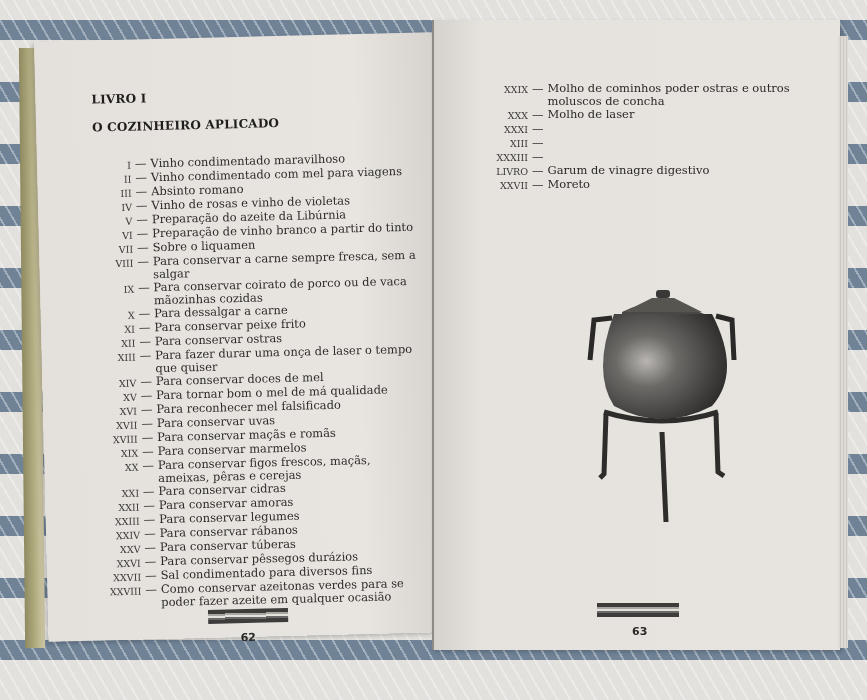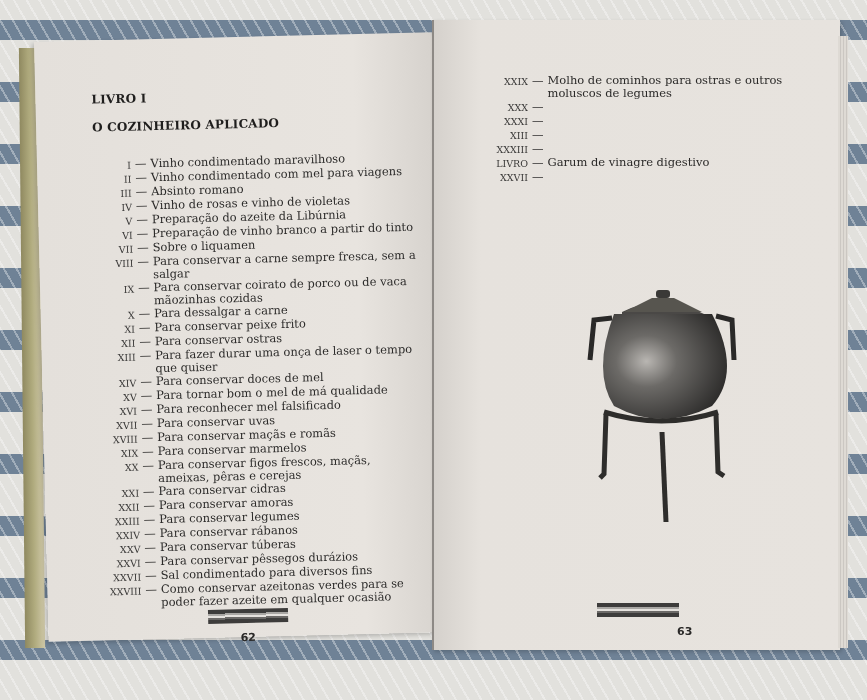--- a/index.html
+++ b/index.html
@@ -58,21 +58,21 @@
     .toc { position: absolute; font-size: 11.5px; line-height: 13px; }
     .toc-row { display: flex; align-items: flex-start; }
     .toc-num {
       flex: 0 0 auto; text-align: right; font-size: 9.5px; color: #3a3938;
       font-family: "DejaVu Serif", serif; padding-top: 1px;
     }
     .toc-dash { flex: 0 0 auto; padding: 0 4px; }
     .toc-text { flex: 1 1 auto; }
     .left-toc { left: 50px; top: 118px; width: 330px; }
     .left-toc .toc-num { width: 44px; }
-    .right-toc { left: 50px; top: 54px; width: 340px; }
+    .right-toc { left: 50px; top: 62px; width: 340px; }
     .right-toc .toc-num { width: 46px; }
     .ornament {
       position: absolute; height: 14px;
       background:
         linear-gradient(180deg, #3d3c3b 0 4px, #a9a7a4 4px 6px, #e5e2de 6px 8px, #6b6967 8px 10px, #3d3c3b 10px 14px);
     }
     .page-number {
       position: absolute; font-family: "DejaVu Sans", sans-serif;
       font-weight: bold; font-size: 11px; color: #2a2928;
     }
@@ -234,25 +234,26 @@
 
   <div class="ornament" style="left:160px; top:572px; width:80px;"></div>
   <div class="page-number" style="left:192px; top:594px;">62</div>
 </div>
 
 <div class="page page-right">
   <div class="toc right-toc">
     <div class="toc-row">
         <span class="toc-num">XXIX</span>
         <span class="toc-dash">—</span>
-        <span class="toc-text">Molho de cominhos para ostras e outros moluscos de legumes</span>
+        <span class="toc-text">Molho de cominhos poder ostras e outros moluscos de concha</span>
       </div>
     <div class="toc-row">
         <span class="toc-num">XXX</span>
         <span class="toc-dash">—</span>
+        <span class="toc-text">Molho de laser</span>
       </div>
     <div class="toc-row">
         <span class="toc-num">XXXI</span>
         <span class="toc-dash">—</span>
       </div>
     <div class="toc-row">
         <span class="toc-num">XIII</span>
         <span class="toc-dash">—</span>
       </div>
     <div class="toc-row">
@@ -260,20 +261,21 @@
         <span class="toc-dash">—</span>
       </div>
     <div class="toc-row">
         <span class="toc-num">LIVRO</span>
         <span class="toc-dash">—</span>
         <span class="toc-text">Garum de vinagre digestivo</span>
       </div>
     <div class="toc-row">
         <span class="toc-num">XXVII</span>
         <span class="toc-dash">—</span>
+        <span class="toc-text">Moreto</span>
       </div>
   </div>
 
   <svg class="illustration" viewBox="0 0 160 245">
     <defs>
       <radialGradient id="potShade" cx="0.35" cy="0.45" r="0.7">
         <stop offset="0" stop-color="#b9b6b2"></stop>
         <stop offset="0.35" stop-color="#6c6a67"></stop>
         <stop offset="1" stop-color="#2a2928"></stop>
       </radialGradient>
@@ -288,17 +290,17 @@
 
     <path d="M32 32 L130 32 Q160 90 130 124 Q80 150 32 124 Q10 90 32 32 Z" fill="url(#potShade)"></path>
 
     <path d="M22 130 Q80 148 136 130" stroke="#2e2d2b" stroke-width="5" fill="none"></path>
     <path d="M24 132 L22 192 L18 196" stroke="#2e2d2b" stroke-width="5" fill="none"></path>
     <path d="M134 132 L136 190 L142 194" stroke="#2e2d2b" stroke-width="5" fill="none"></path>
     <path d="M80 150 L84 240" stroke="#2e2d2b" stroke-width="5" fill="none"></path>
   </svg>
 
   <div class="ornament" style="left:165px; top:583px; width:82px;"></div>
-  <div class="page-number" style="left:200px; top:605px;margin-left:45px;">63</div>
+  <div class="page-number" style="left:200px; top:605px;">63</div>
 </div>
 
 <div class="page-stack-right"></div>
 <div class="gutter"></div>
 
 </body></html>

